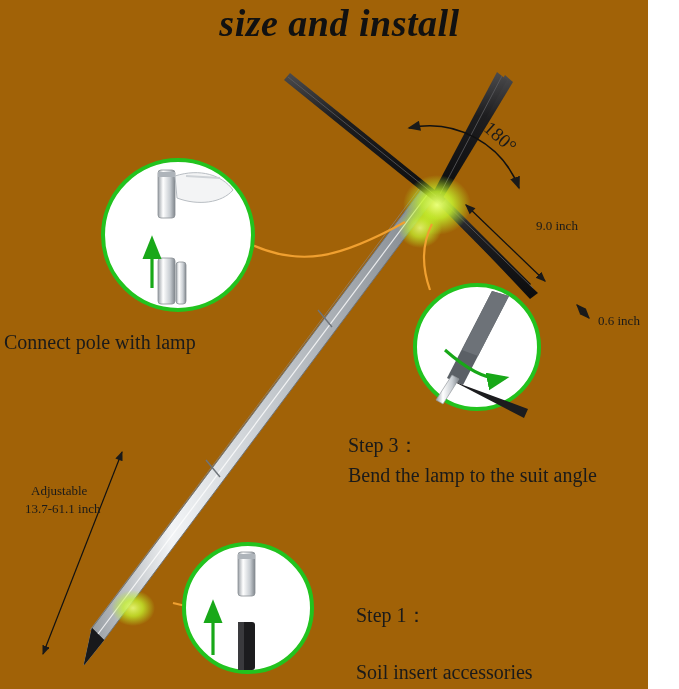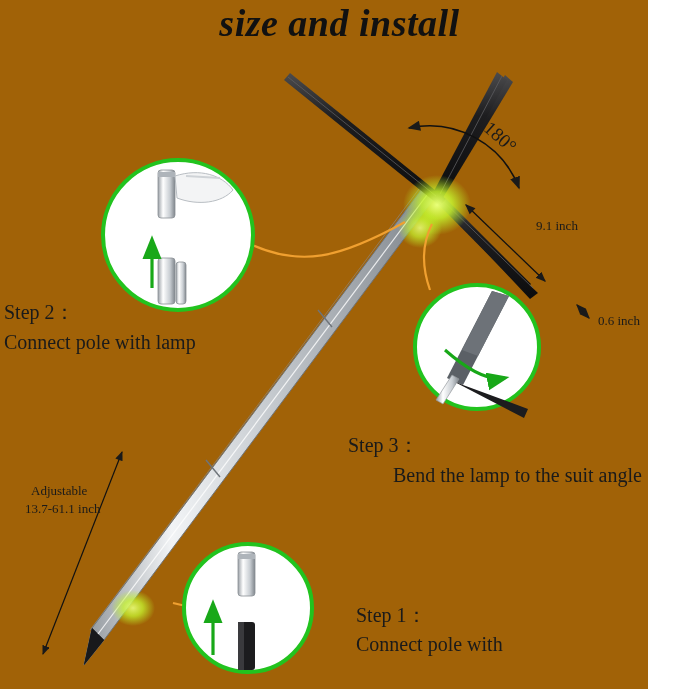--- a/index.html
+++ b/index.html
@@ -194,29 +194,28 @@
 
       <rect x="238" y="622" width="17" height="48" rx="3" fill="#1c1c1e"></rect>
       <rect x="238" y="622" width="6" height="48" fill="#3a3a3d"></rect>
 
       <path d="M213,655 L213,604" stroke="#18a818" stroke-width="3.2" marker-end="url(#arrowGreen)"></path>
     </g>
   </svg>
 
   <div class="label angle-label" style="left:494px; top:117px;">180°</div>
 
-  <div class="label dim-label" style="left:536px; top:217px;">9.1 inch</div>
+  <div class="label dim-label" style="left:536px; top:217px;">9.0 inch</div>
 
   <div class="label dim-label" style="left:598px; top:312px;">0.6 inch</div>
 
   <div class="label adj-label" style="left:31px; top:482px;">Adjustable</div>
   <div class="label adj-label" style="left:25px; top:500px;font-family:Liberation Serif, serif;">13.7-61.1 inch</div>
 
-  <div class="label step-label" style="left:4px; top:299px;">Step 2：</div>
   <div class="label step-label" style="left:4px; top:329px;">Connect pole with lamp</div>
 
   <div class="label step-label" style="left:348px; top:432px;">Step 3：</div>
-  <div class="label step-label" style="left:348px; top:462px;margin-left:45px;">Bend the lamp to  the suit angle</div>
+  <div class="label step-label" style="left:348px; top:462px;">Bend the lamp to  the suit angle</div>
 
   <div class="label step-label" style="left:356px; top:602px;text-align:center;">Step 1：</div>
-  <div class="label step-label" style="left:356px; top:631px;">Connect pole with</div>
+  <div class="label step-label" style="left:356px; top:659px;">Soil insert accessories</div>
 
 </div>
 
 </body></html>

